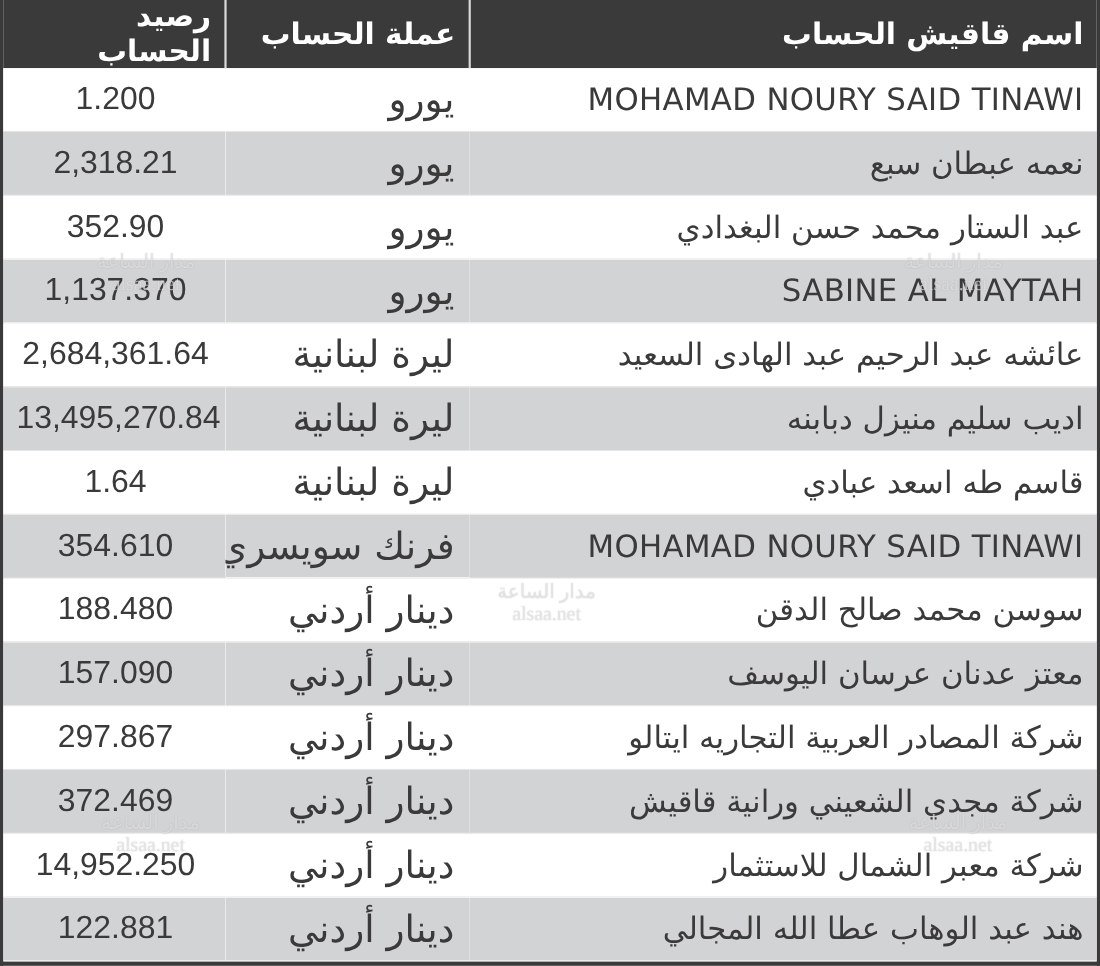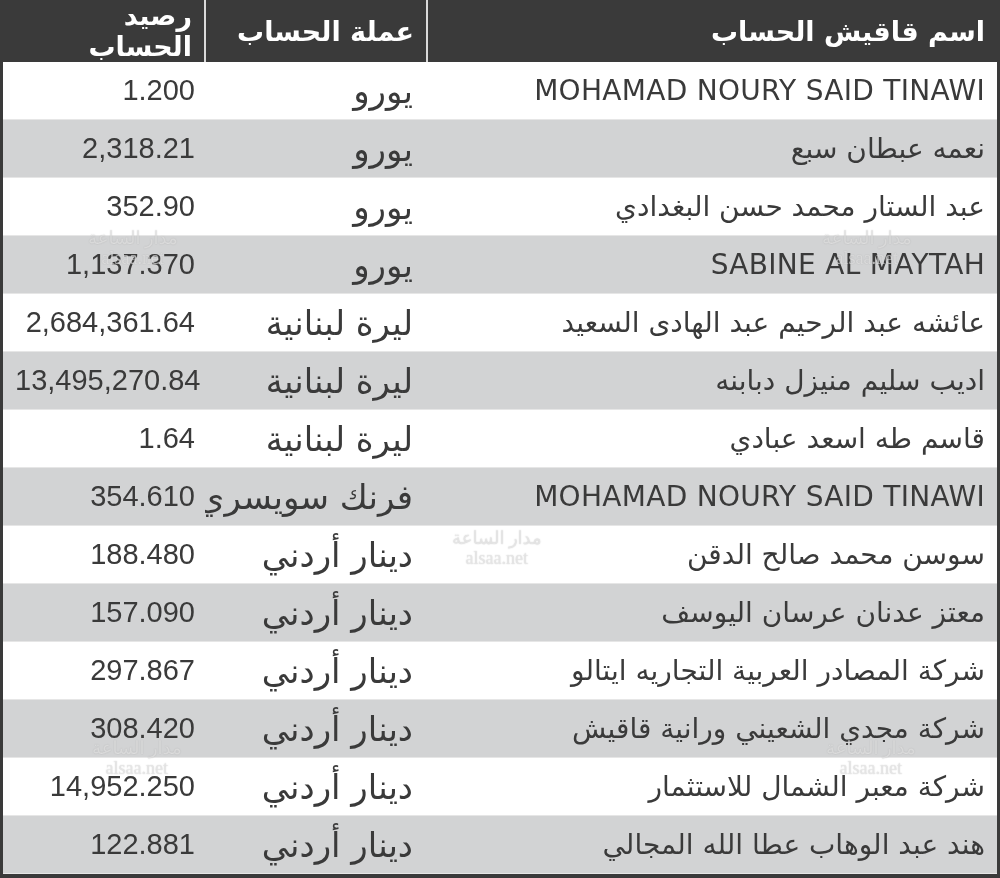--- a/index.html
+++ b/index.html
@@ -29,21 +29,21 @@
     thead th:last-child { border-left: none; margin-top: 32px; }
     tbody td {
       height: 57px; font-size: 34px; color: #3a3a3a;
       text-align: right; padding: 0 12px; vertical-align: middle;
       white-space: nowrap; overflow: hidden;
       border-bottom: 1px solid #e6e6e6;
     }
     tbody tr:nth-child(odd) td { background: #ffffff; }
     tbody tr:nth-child(even) td { background: #d2d3d4; }
     td.name { font-size: 28px; letter-spacing: 0.3px; margin-top: 24px; }
-    td.bal { direction: ltr; text-align: right; font-family: "Liberation Sans", sans-serif; font-size: 29px; padding-right: 10px; }
+    td.bal { direction: ltr; text-align: center; font-family: "Liberation Sans", sans-serif; font-size: 29px; padding-right: 10px; }
     td.cur { padding-right: 14px; }
     .wm {
       position: absolute; color: rgba(255,255,255,0.55);
       font-family: "Liberation Serif", serif; font-size: 18px;
       text-shadow: 0 0 1px rgba(120,120,120,0.5);
       line-height: 20px; text-align: center; pointer-events: none;
     }
   </style>
 </head>
 <body>
@@ -114,21 +114,21 @@
         <td class="bal">157.090</td>
       </tr>
       <tr>
         <td class="name">شركة المصادر العربية التجاريه ايتالو</td>
         <td class="cur">دينار أردني</td>
         <td class="bal">297.867</td>
       </tr>
       <tr>
         <td class="name">شركة مجدي الشعيني ورانية قاقيش</td>
         <td class="cur">دينار أردني</td>
-        <td class="bal">308.420</td>
+        <td class="bal">372.469</td>
       </tr>
       <tr>
         <td class="name">شركة معبر الشمال للاستثمار</td>
         <td class="cur">دينار أردني</td>
         <td class="bal">14,952.250</td>
       </tr>
       <tr>
         <td class="name">هند عبد الوهاب عطا الله المجالي</td>
         <td class="cur">دينار أردني</td>
         <td class="bal">122.881</td>

